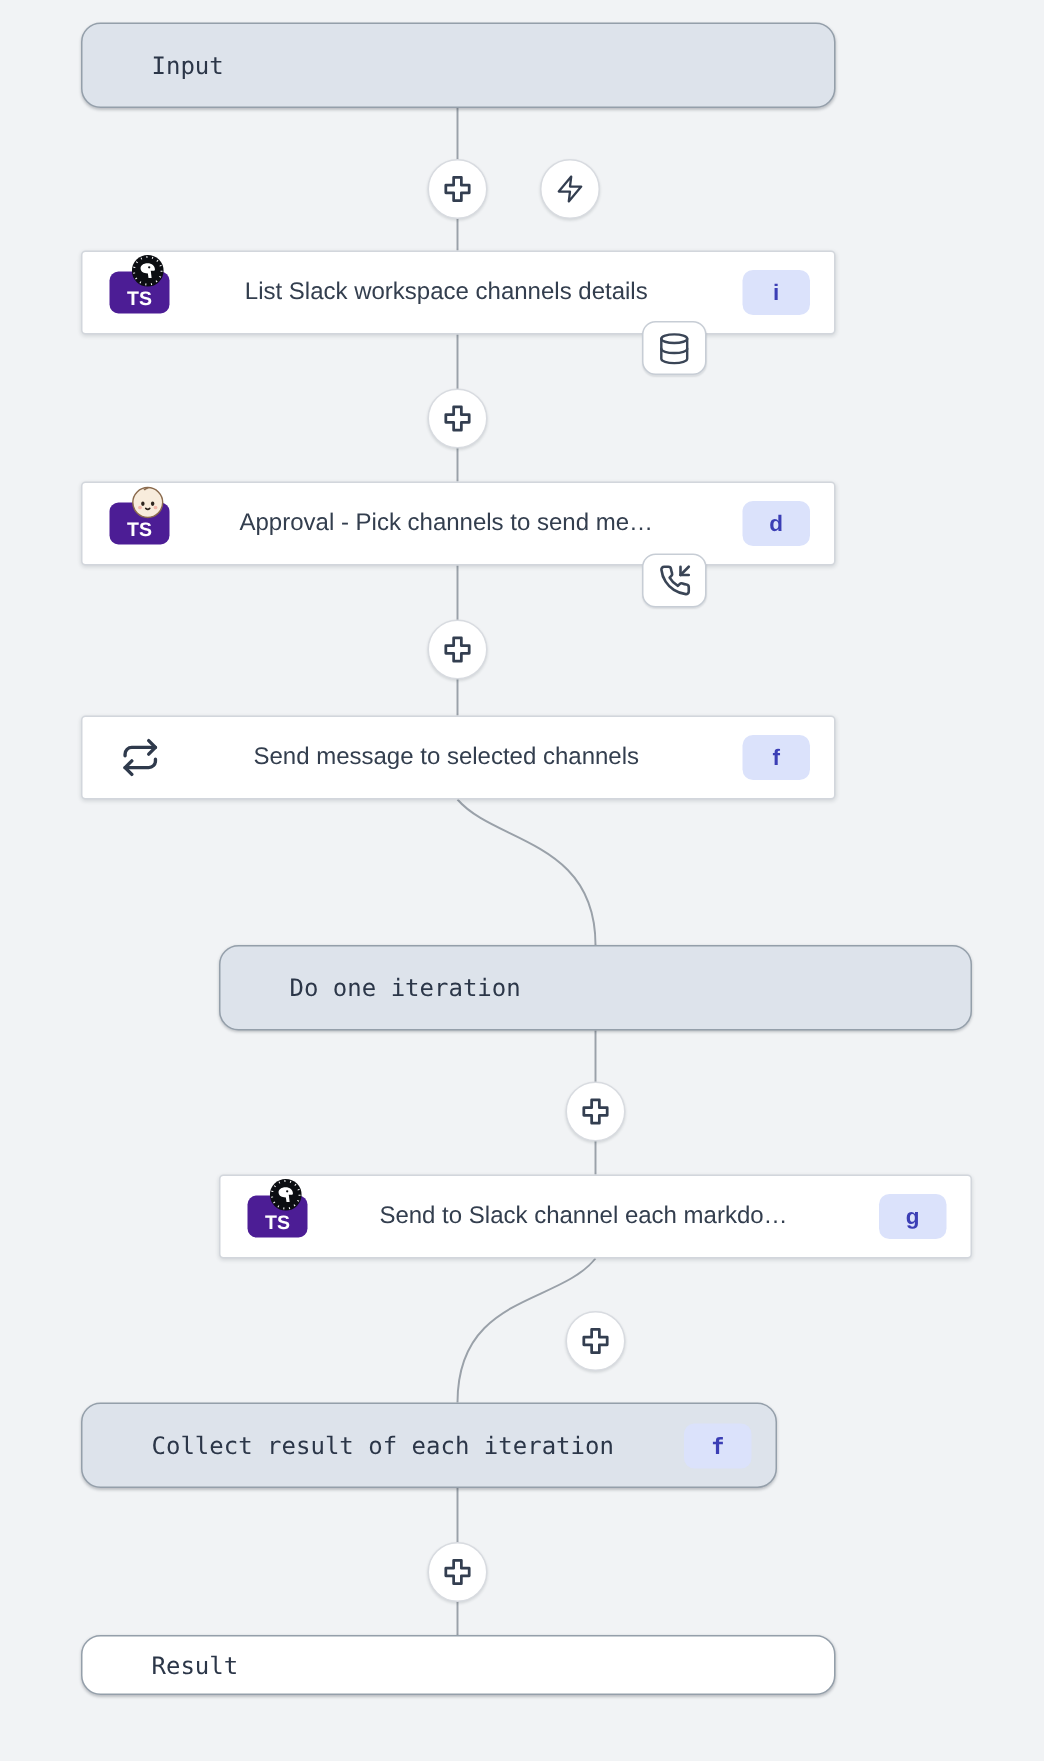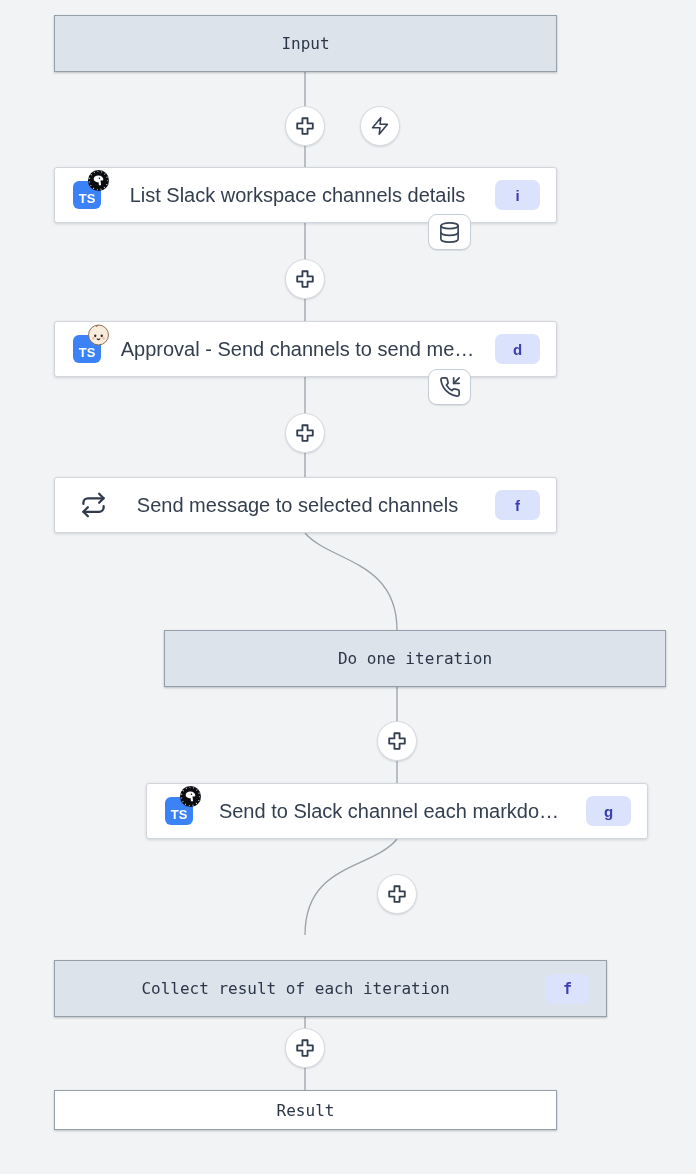--- a/index.html
+++ b/index.html
@@ -15,43 +15,44 @@
   svg.connectors {
     position:absolute; left:0; top:0; z-index:0;
   }
   svg.connectors path { stroke:#9aa1a9; stroke-width:1.3; fill:none; }
 
   
   .header-box {
     position:absolute; z-index:1;
     background:#dde3eb;
     border:1px solid #949faa;
-    border-radius:0;
+    border-radius:13px;
     box-shadow:0 1px 2px rgba(23,32,45,.25);
-    display:flex; align-items:center; justify-content:center;
+    display:flex; align-items:center; justify-content:flex-start;
     font-family:"DejaVu Sans Mono","Liberation Mono",monospace;
     font-size:16px; color:#2b3648;
     box-sizing:border-box;
     white-space:nowrap;
+    padding-left:46px;
   }
   .header-box.white { background:#ffffff; }
 
   
   .node-box {
     position:absolute; z-index:1;
     background:#ffffff;
     border:1px solid #d2d6dc;
     border-radius:3px;
     box-shadow:0 1px 3px rgba(23,32,45,.15);
     box-sizing:border-box;
   }
   .node-title {
     position:absolute; left:56px; right:72px; top:0; bottom:0;
     display:flex; align-items:center; justify-content:center;
-    font-size:20px; color:#333e4e;
+    font-size:16px; color:#333e4e;
     white-space:nowrap; overflow:hidden;
   }
 
   .badge {
     position:absolute; right:16px; top:50%; transform:translateY(-50%);
     width:45px; height:30px; border-radius:7px;
     background:#dbe2fb; color:#3b3eb5;
     font-weight:bold; font-size:15px;
     display:flex; align-items:center; justify-content:center;
   }
@@ -73,22 +74,22 @@
     background:#ffffff;
     border:1px solid #c7cdd5;
     box-shadow:0 1px 1px rgba(23,32,45,.10);
     display:flex; align-items:center; justify-content:center;
     box-sizing:border-box;
   }
 
   
   .ts-wrap { position:absolute; left:18px; top:50%; transform:translateY(-50%); width:28px; height:28px; }
   .ts-sq {
-    display:block; width:28px; height:28px; border-radius:6px;
-    background:#3b82f6; color:#ffffff;
+    display:block; width:40px; height:28px; border-radius:6px;
+    background:#4c1d95; color:#ffffff;
     font-weight:bold; font-size:13px;
     text-align:center; line-height:36px;
     font-family:"Liberation Sans",sans-serif;
   }
   .runtime-badge { position:absolute; top:-12px; right:-9px; width:23px; height:23px; }
 
   .loop-icon { position:absolute; left:25px; top:50%; transform:translateY(-50%); width:27px; height:27px; }
 </style>
 </head>
 <body>
@@ -155,21 +156,21 @@
       <svg class="runtime-badge" viewBox="0 0 24 24">
         <circle cx="12" cy="12.5" r="10.4" fill="#f8ecdc" stroke="#8b6b4e" stroke-width="1"></circle>
         <path d="M9 3.6c.9-1.3 2.7-1.6 3.8-.7-1.1 0-2.2.5-2.7 1.3z" fill="#8b6b4e"></path>
         <ellipse cx="8.6" cy="13.4" rx="1.2" ry="1.5" fill="#2f2620"></ellipse>
         <ellipse cx="15.4" cy="13.4" rx="1.2" ry="1.5" fill="#2f2620"></ellipse>
         <circle cx="6.6" cy="16" r="1.3" fill="#f3b8aa"></circle>
         <circle cx="17.4" cy="16" r="1.3" fill="#f3b8aa"></circle>
         <path d="M10.6 16.6c.8.8 2 .8 2.8 0" fill="none" stroke="#2f2620" stroke-width="1.1" stroke-linecap="round"></path>
       </svg>
     </span>
-    <div class="node-title">Approval - Send channels to send me…</div>
+    <div class="node-title">Approval - Pick channels to send me…</div>
     <div class="badge">d</div>
   </div>
   <div class="icon-btn" style="left:428px; top:369px;">
     <svg width="22" height="22" viewBox="0 0 24 24">
       <g fill="none" stroke="#3a4556" stroke-width="1.9" stroke-linecap="round" stroke-linejoin="round">
         <polyline points="16 2 16 8 22 8"></polyline>
         <line x1="22" y1="2" x2="16" y2="8"></line>
         <path d="M22 16.92v3a2 2 0 0 1-2.18 2 19.79 19.79 0 0 1-8.63-3.07 19.5 19.5 0 0 1-6-6 19.79 19.79 0 0 1-3.07-8.67A2 2 0 0 1 4.11 2h3a2 2 0 0 1 2 1.72 12.84 12.84 0 0 0 .7 2.81 2 2 0 0 1-.45 2.11L8.09 9.91a16 16 0 0 0 6 6l1.27-1.27a2 2 0 0 1 2.11-.45 12.84 12.84 0 0 0 2.81.7A2 2 0 0 1 22 16.92z"></path>
       </g>
     </svg>
@@ -187,21 +188,21 @@
         <path d="m17 2 4 4-4 4"></path>
         <path d="M3 11v-1a4 4 0 0 1 4-4h14"></path>
         <path d="m7 22-4-4 4-4"></path>
         <path d="M21 13v1a4 4 0 0 1-4 4H3"></path>
       </g>
     </svg>
     <div class="node-title">Send message to selected channels</div>
     <div class="badge">f</div>
   </div>
 
-  <div class="header-box" style="left:164px; top:630px; width:502px; height:57px;">
+  <div class="header-box" style="left:146px; top:630px; width:502px; height:57px;">
     <span>Do one iteration</span>
   </div>
 
   <div class="plus-btn" style="left:377px; top:721px;">
     <svg width="22" height="22" viewBox="0 0 24 24">
       <path d="M9.2 3.5h5.6v5.7h5.7v5.6h-5.7v5.7H9.2v-5.7H3.5V9.2h5.7z" fill="#ffffff" stroke="#333e50" stroke-width="2" stroke-linejoin="round"></path>
     </svg>
   </div>
 
   <div class="node-box" style="left:146px; top:783px; width:502px; height:56px;">
@@ -217,21 +218,21 @@
     <div class="node-title">Send to Slack channel each markdo…</div>
     <div class="badge">g</div>
   </div>
 
   <div class="plus-btn" style="left:377px; top:874px;">
     <svg width="22" height="22" viewBox="0 0 24 24">
       <path d="M9.2 3.5h5.6v5.7h5.7v5.6h-5.7v5.7H9.2v-5.7H3.5V9.2h5.7z" fill="#ffffff" stroke="#333e50" stroke-width="2" stroke-linejoin="round"></path>
     </svg>
   </div>
 
-  <div class="header-box" style="left:54px; top:935px; width:553px; height:57px; padding-right:70px;margin-top:25px;">
+  <div class="header-box" style="left:54px; top:935px; width:464px; height:57px; padding-right:70px;">
     <span>Collect result of each iteration</span>
     <div class="badge">f</div>
   </div>
 
   <div class="plus-btn" style="left:285px; top:1028px;">
     <svg width="22" height="22" viewBox="0 0 24 24">
       <path d="M9.2 3.5h5.6v5.7h5.7v5.6h-5.7v5.7H9.2v-5.7H3.5V9.2h5.7z" fill="#ffffff" stroke="#333e50" stroke-width="2" stroke-linejoin="round"></path>
     </svg>
   </div>
 

